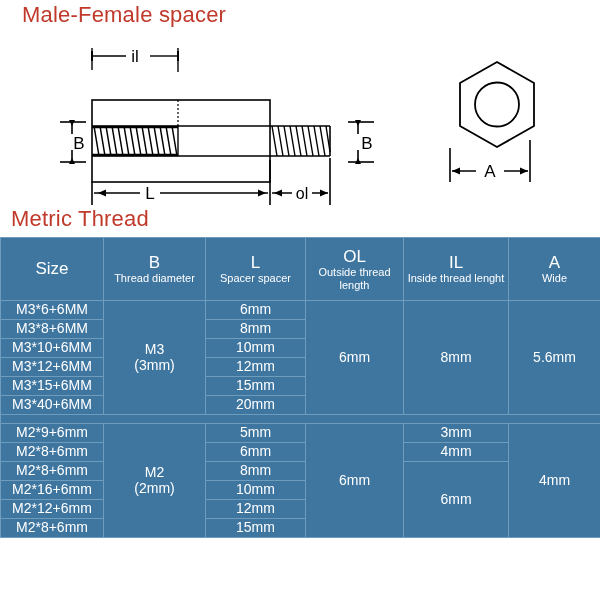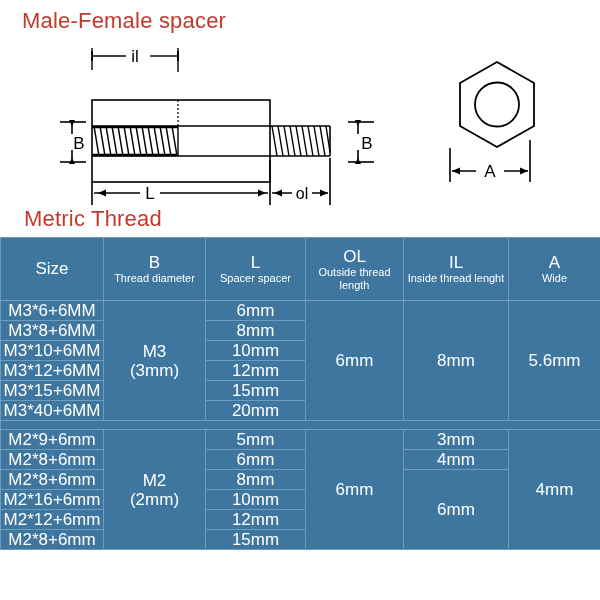--- a/index.html
+++ b/index.html
@@ -12,22 +12,22 @@
   }
 
   
   .title{
     position:absolute;
     color:#c0392b;
     font-size:22px;
     letter-spacing:.2px;
     white-space:nowrap;
   }
-  #title-spacer{left:22px;top:8px;}
-  #title-metric{left:24px;top:206px;}
+  #title-spacer{left:22px;top:2px;}
+  #title-metric{left:11px;top:206px;}
 
   
   #drawing{
     position:absolute;left:0;top:30px;width:600px;height:175px;
   }
 
   
   #spec-table{
     position:absolute;left:0;top:237px;width:600px;
     border-collapse:collapse;
@@ -41,21 +41,21 @@
     vertical-align:middle;
     border:1px solid #6d9cbd;
     font-weight:normal;
     padding:0;
     line-height:1.12;
   }
   #spec-table th{font-size:11px;}
   .hdr-big{font-size:17px;display:block;}
   .hdr-sub{font-size:11px;display:block;}
   .hdr-row th{height:62px;}
-  .data-row td{height:18px;font-size:17px;margin-top:32px;}
+  .data-row td{height:18px;font-size:14px;margin-top:32px;}
   .grp-cell{font-size:12px;}
   .grp-cell .l2{display:block;}
   .gap-row td{
     height:8px;background:#ffffff;border:none;padding:0;
   }
 </style>
 </head>
 <body>
 
 <div class="title" id="title-spacer">Male-Female spacer</div>

